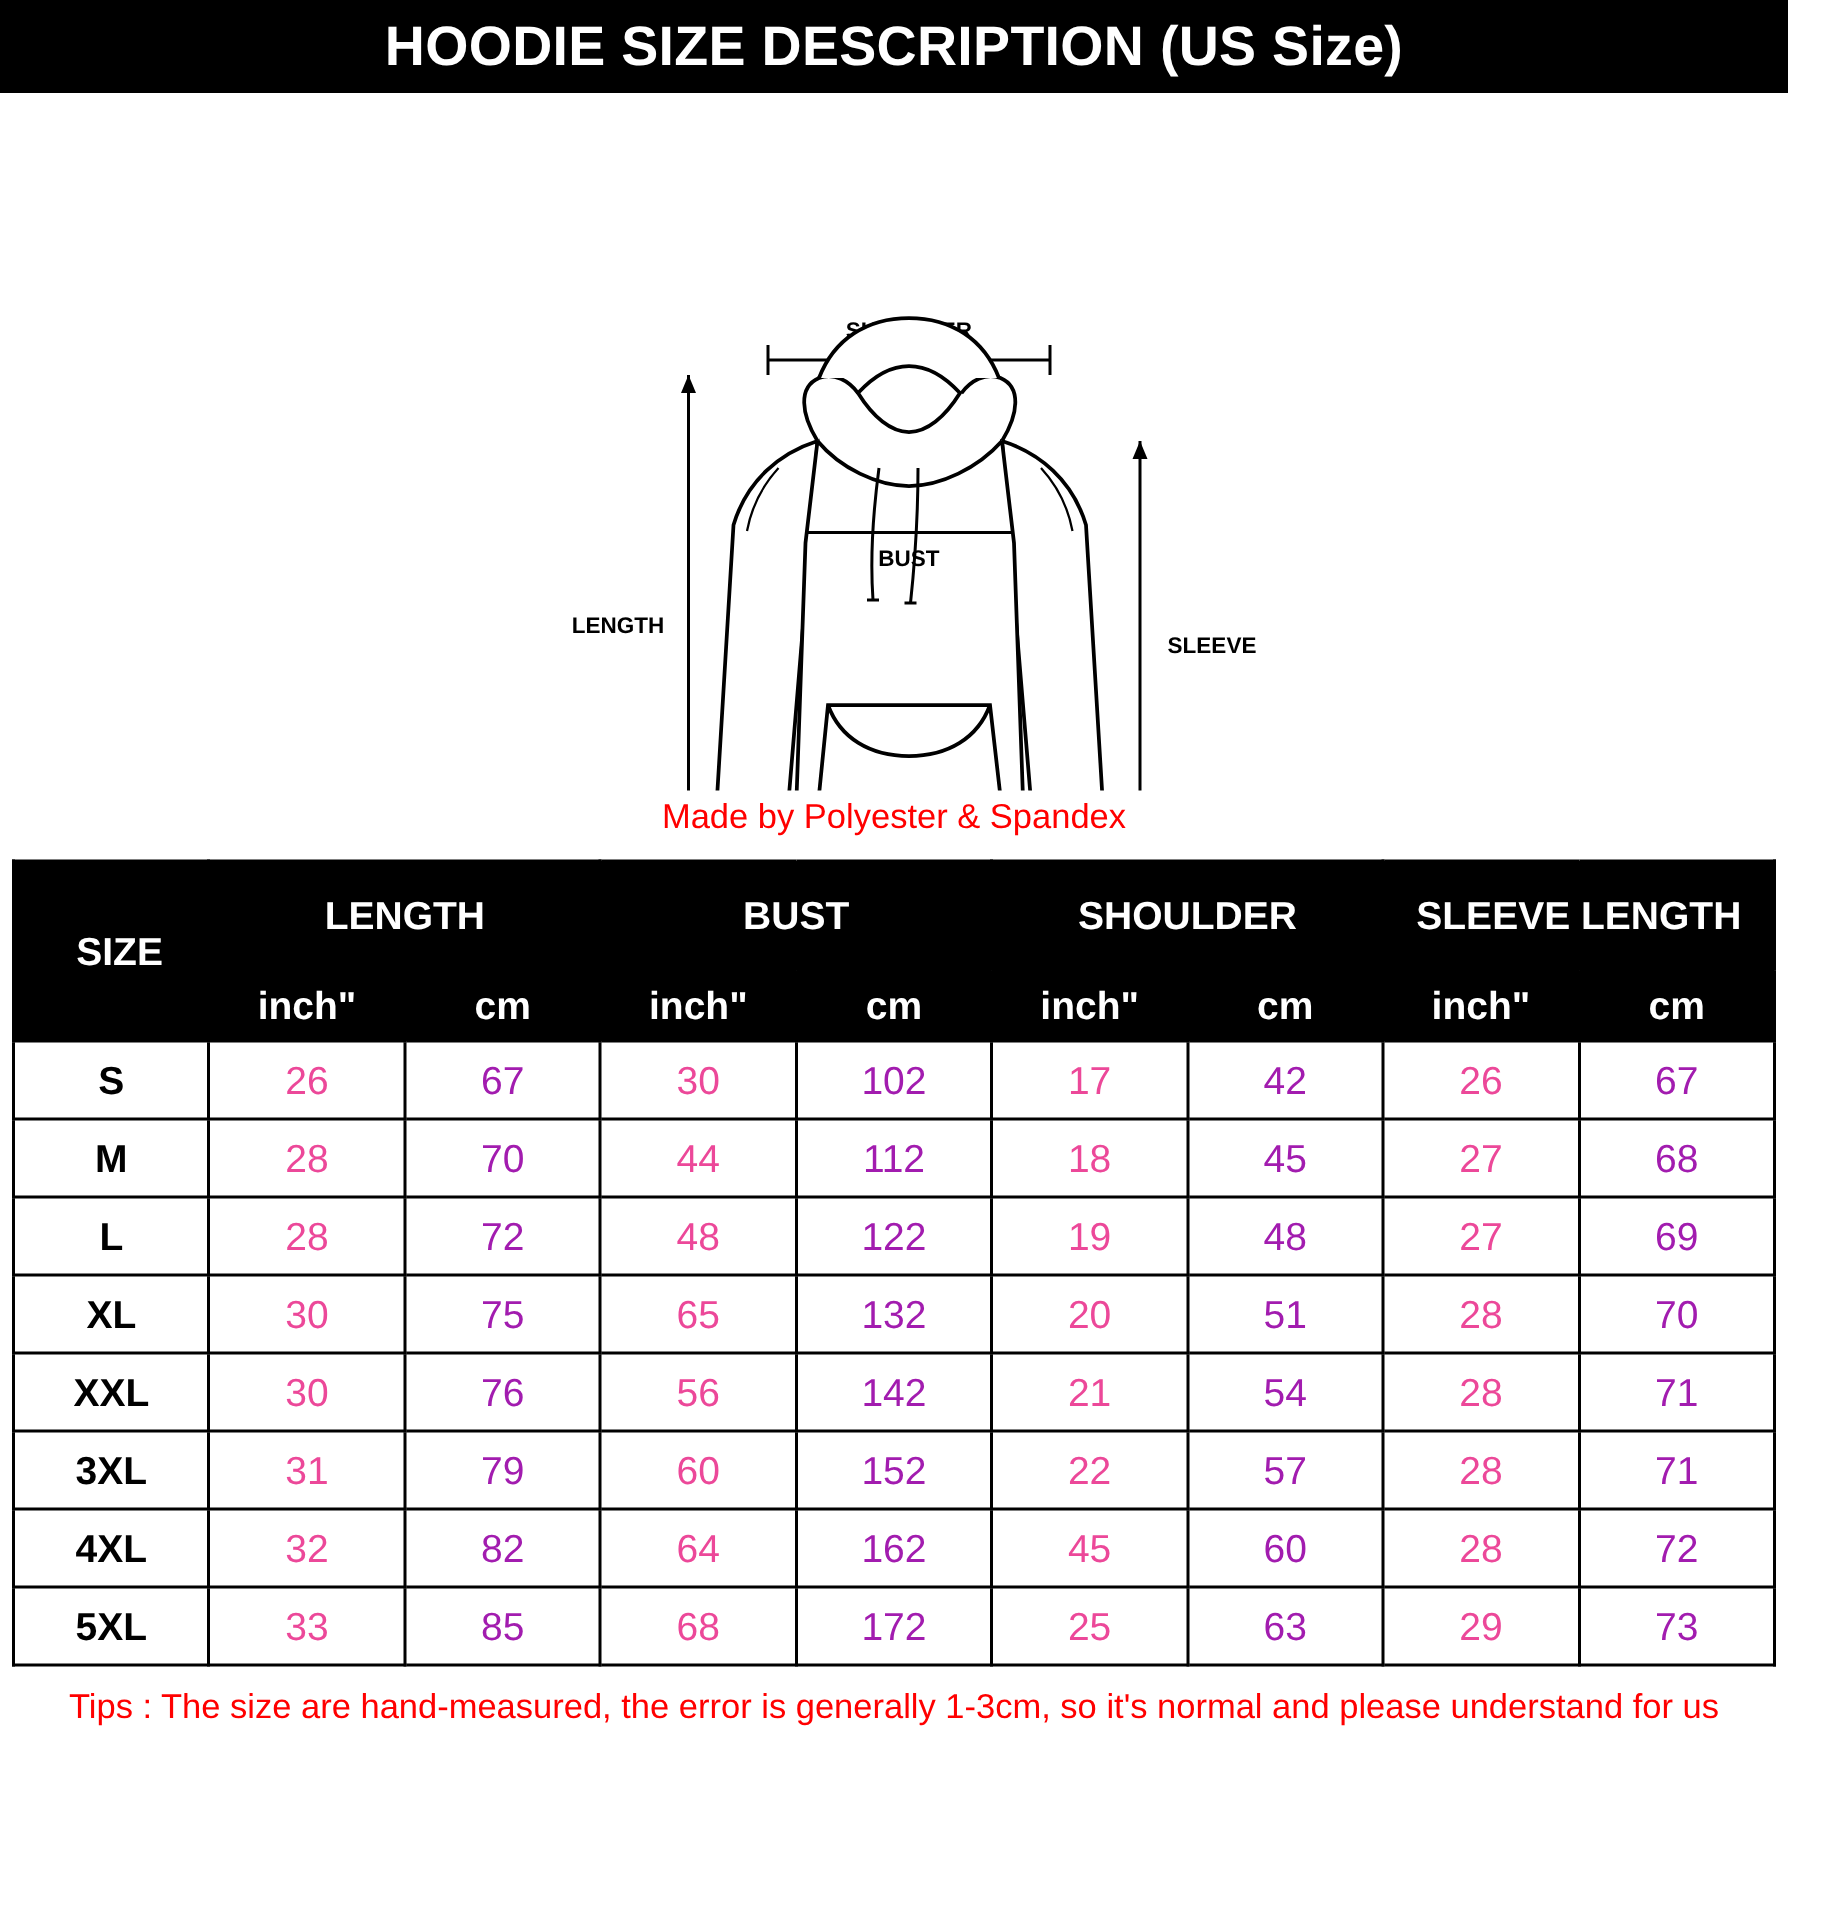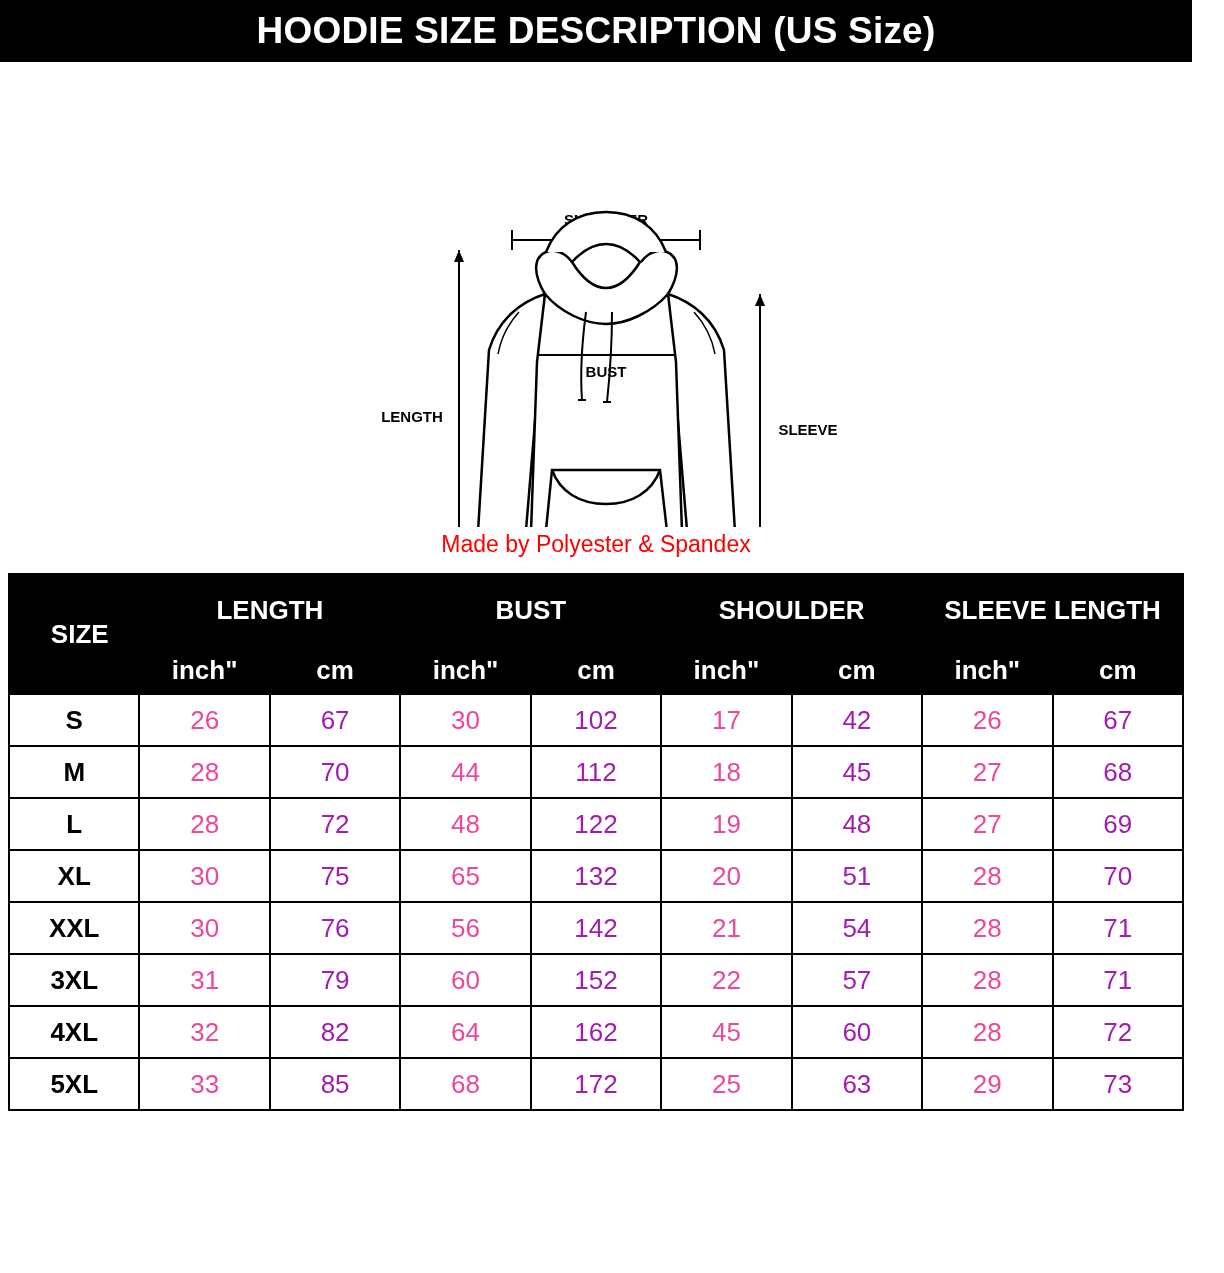--- a/index.html
+++ b/index.html
@@ -299,13 +299,14 @@
           <td class="cm-val">172</td>
           <td class="inch-val">25</td>
           <td class="cm-val">63</td>
           <td class="inch-val">29</td>
           <td class="cm-val">73</td>
         </tr>
       </tbody>
     </table>
   </div>
 
+  <div class="tips">Tips : The size are hand-measured, the error is generally 1-3cm, so it's normal and please understand for us</div>
 </div>
 
 </body></html>

